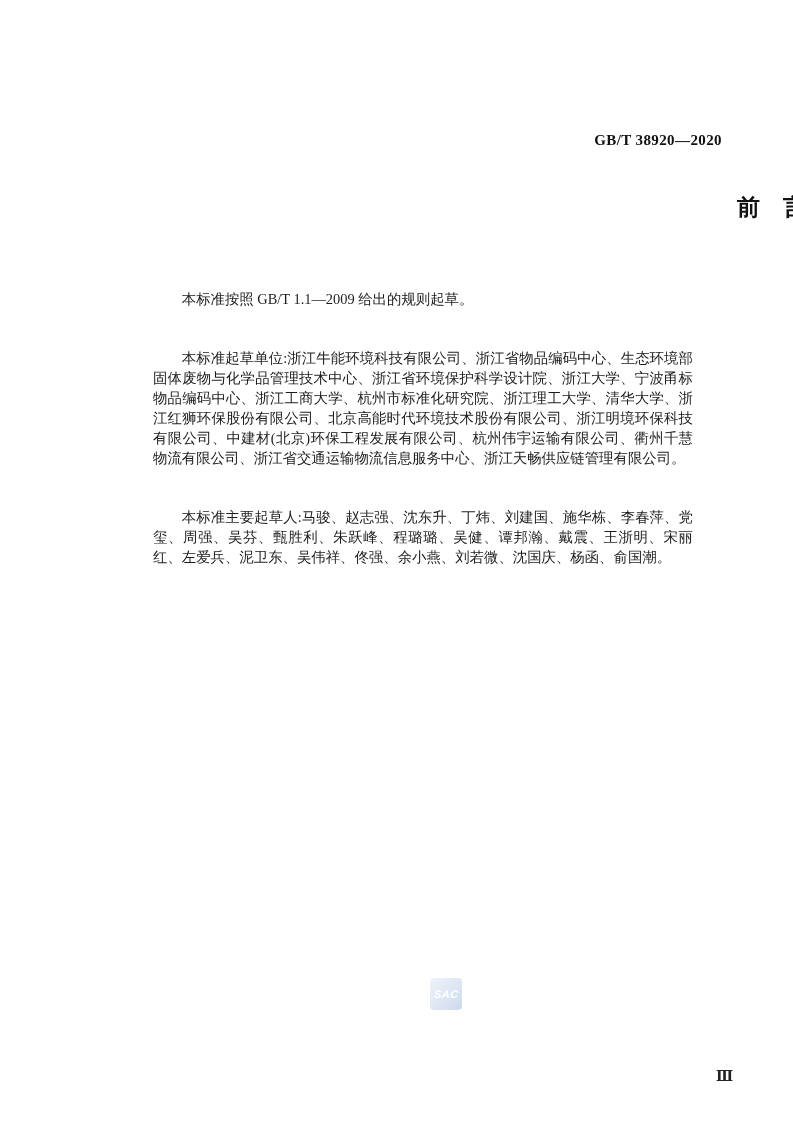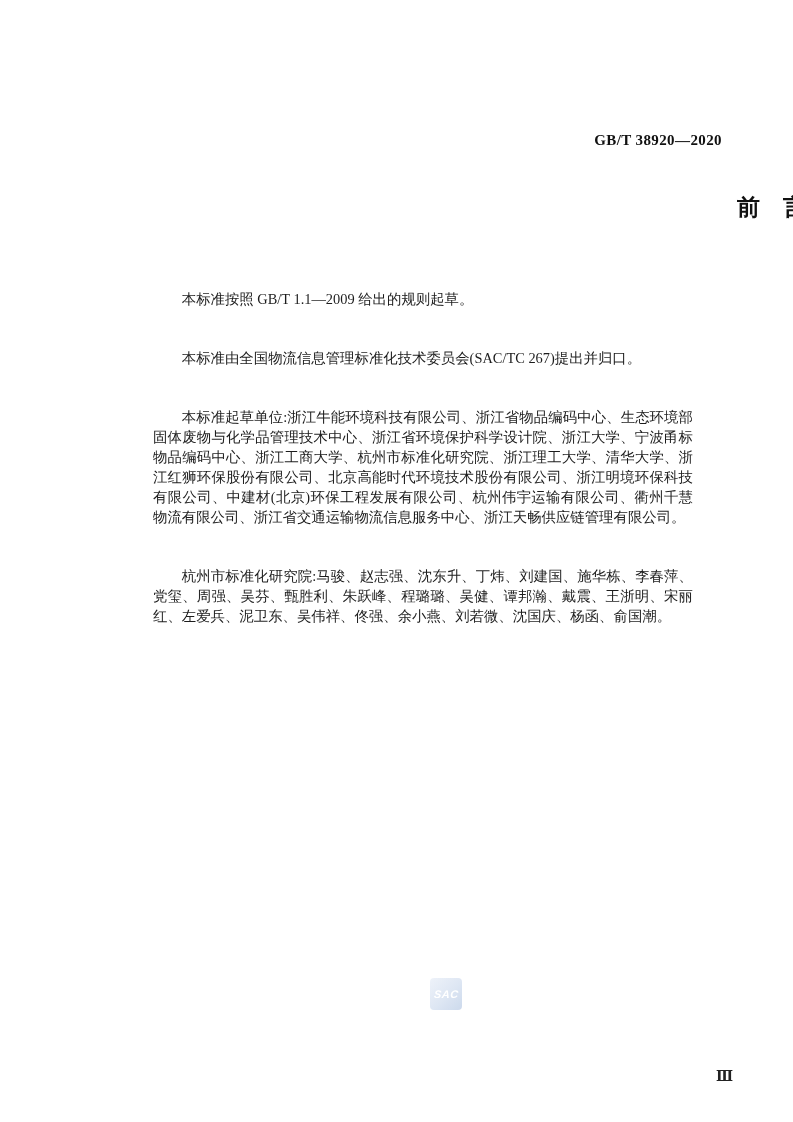--- a/index.html
+++ b/index.html
@@ -78,23 +78,22 @@
 <body>
 
 <div class="page">
 
   <div class="doc-header">GB/T 38920—2020</div>
 
   <h1 class="doc-title">前　言</h1>
 
   <div class="body-text">
     <p>本标准按照 GB/T 1.1—2009 给出的规则起草。</p>
-    <p>本标准由全国物流信息管理标准化技术委员会(SAC/TC 267)提出并归口。</p>
     <p>本标准起草单位:浙江牛能环境科技有限公司、浙江省物品编码中心、生态环境部固体废物与化学品管理技术中心、浙江省环境保护科学设计院、浙江大学、宁波甬标物品编码中心、浙江工商大学、杭州市标准化研究院、浙江理工大学、清华大学、浙江红狮环保股份有限公司、北京高能时代环境技术股份有限公司、浙江明境环保科技有限公司、中建材(北京)环保工程发展有限公司、杭州伟宇运输有限公司、衢州千慧物流有限公司、浙江省交通运输物流信息服务中心、浙江天畅供应链管理有限公司。</p>
-    <p class="spaced">杭州市标准化研究院:马骏、赵志强、沈东升、丁炜、刘建国、施华栋、李春萍、党玺、周强、吴芬、甄胜利、朱跃峰、程璐璐、吴健、谭邦瀚、戴震、王浙明、宋丽红、左爱兵、泥卫东、吴伟祥、佟强、余小燕、刘若微、沈国庆、杨函、俞国潮。</p>
+    <p class="spaced">本标准主要起草人:马骏、赵志强、沈东升、丁炜、刘建国、施华栋、李春萍、党玺、周强、吴芬、甄胜利、朱跃峰、程璐璐、吴健、谭邦瀚、戴震、王浙明、宋丽红、左爱兵、泥卫东、吴伟祥、佟强、余小燕、刘若微、沈国庆、杨函、俞国潮。</p>
   </div>
 
   <div class="watermark">
     <span class="wm-text">SAC</span>
   </div>
 
   <div class="page-number">Ⅲ</div>
 
 </div>
 

